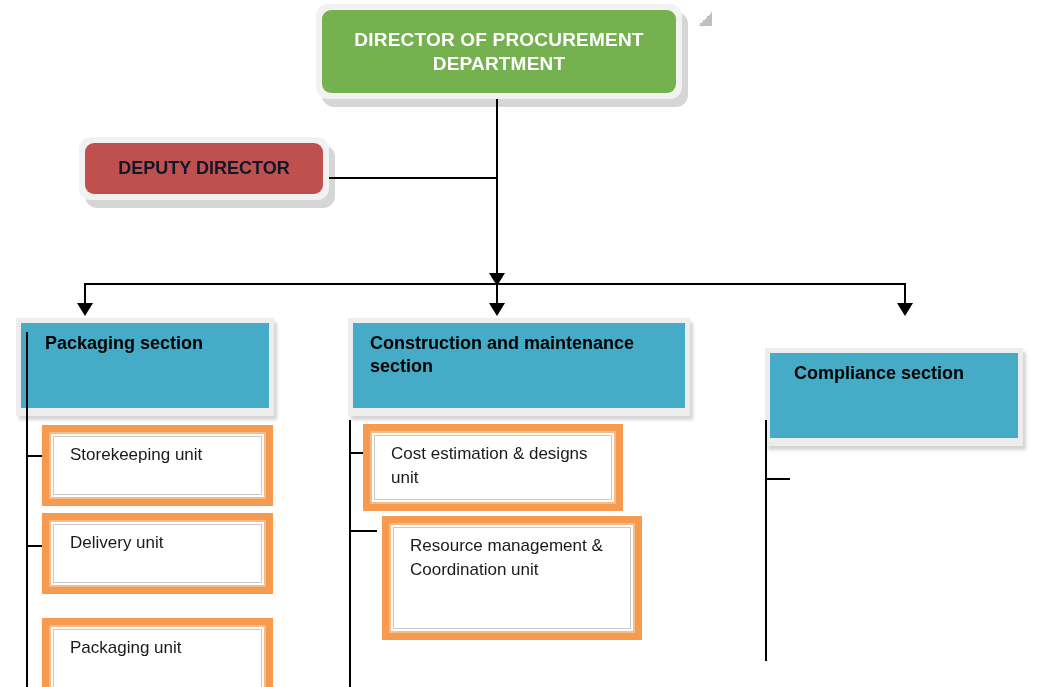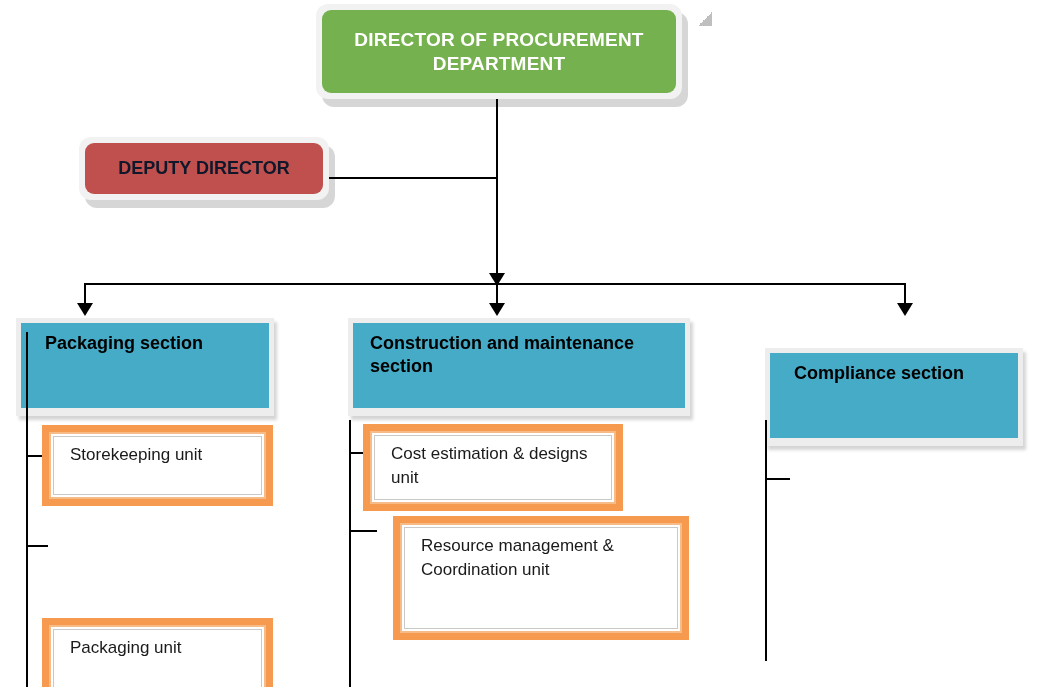--- a/index.html
+++ b/index.html
@@ -215,20 +215,27 @@
   <div class="line-h" style="left:26px; top:545px; width:22px;"></div>
 
   <div class="unit-box" style="left:42px; top:425px; width:231px; height:81px;">
     <div class="unit-inner">
       <div class="unit-inner2">
         <span class="unit-label">Storekeeping unit</span>
       </div>
     </div>
   </div>
 
+  <div class="unit-box" style="left:42px; top:513px; width:231px; height:81px;">
+    <div class="unit-inner">
+      <div class="unit-inner2">
+        <span class="unit-label">Delivery unit</span>
+      </div>
+    </div>
+  </div>
 
   <div class="unit-box" style="left:42px; top:618px; width:231px; height:83px;">
     <div class="unit-inner">
       <div class="unit-inner2">
         <span class="unit-label">Packaging unit</span>
       </div>
     </div>
   </div>
 
   <div class="section-head" style="left:348px; top:318px; width:342px; height:98px;">
@@ -242,21 +249,21 @@
   <div class="line-h" style="left:349px; top:530px; width:28px;"></div>
 
   <div class="unit-box" style="left:363px; top:424px; width:260px; height:87px;">
     <div class="unit-inner">
       <div class="unit-inner2">
         <span class="unit-label">Cost estimation &amp; designs unit</span>
       </div>
     </div>
   </div>
 
-  <div class="unit-box" style="left:393px; top:516px; width:296px; height:124px;">
+  <div class="unit-box" style="left:382px; top:516px; width:260px; height:124px;">
     <div class="unit-inner">
       <div class="unit-inner2">
         <span class="unit-label">Resource management &amp; Coordination unit</span>
       </div>
     </div>
   </div>
 
   <div class="section-head" style="left:765px; top:318px; width:258px; height:98px;margin-top:30px;">
     <div class="section-fill">
       <div class="section-title">Compliance section</div>

